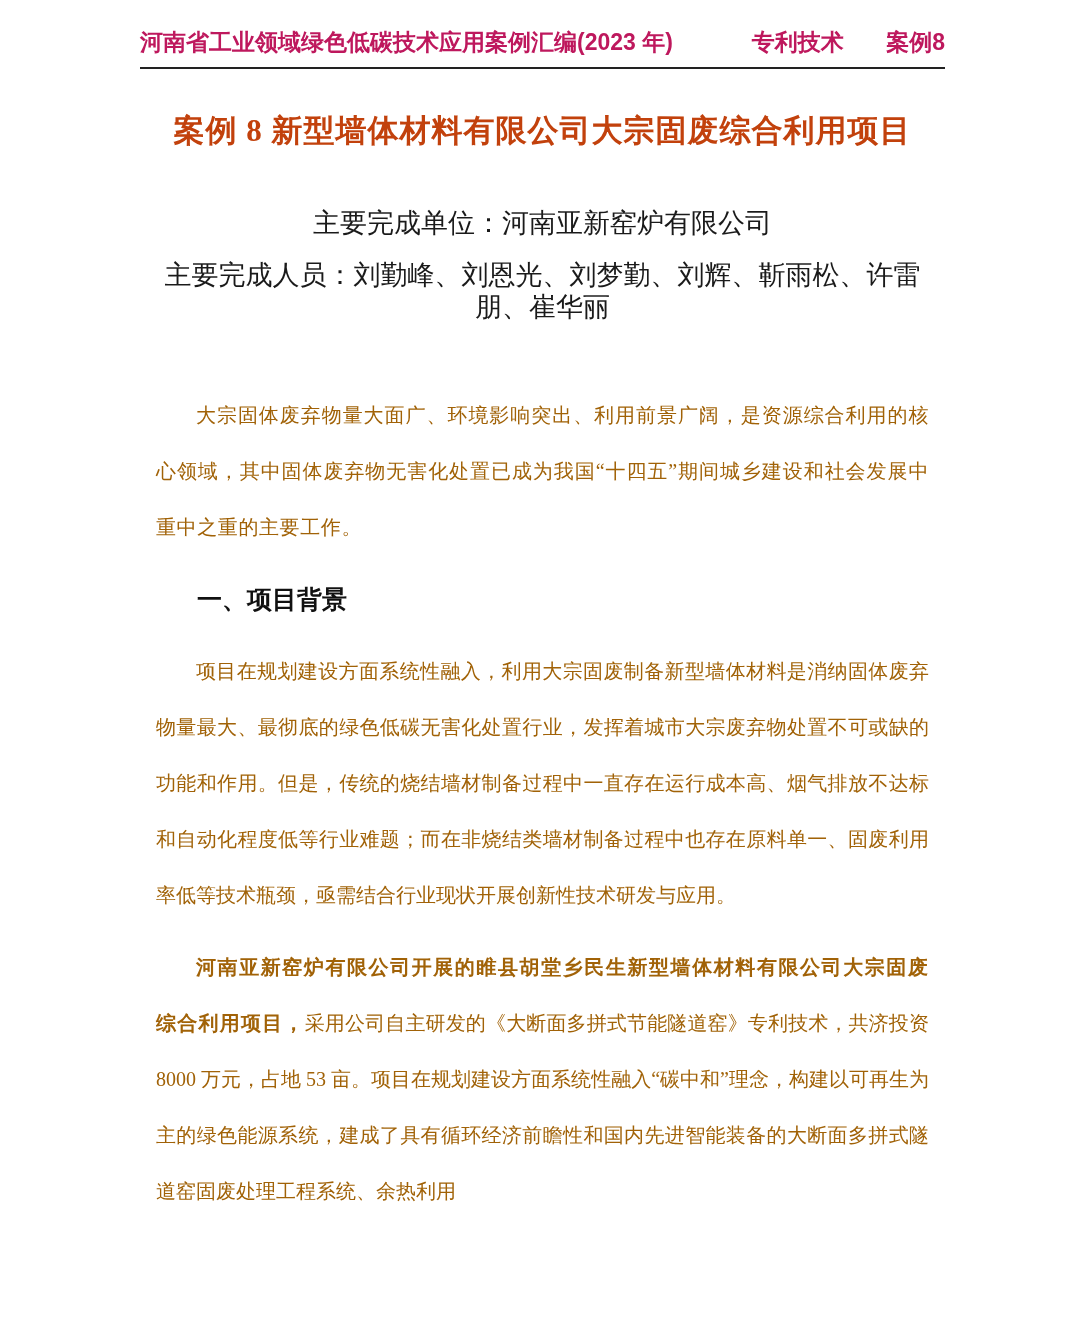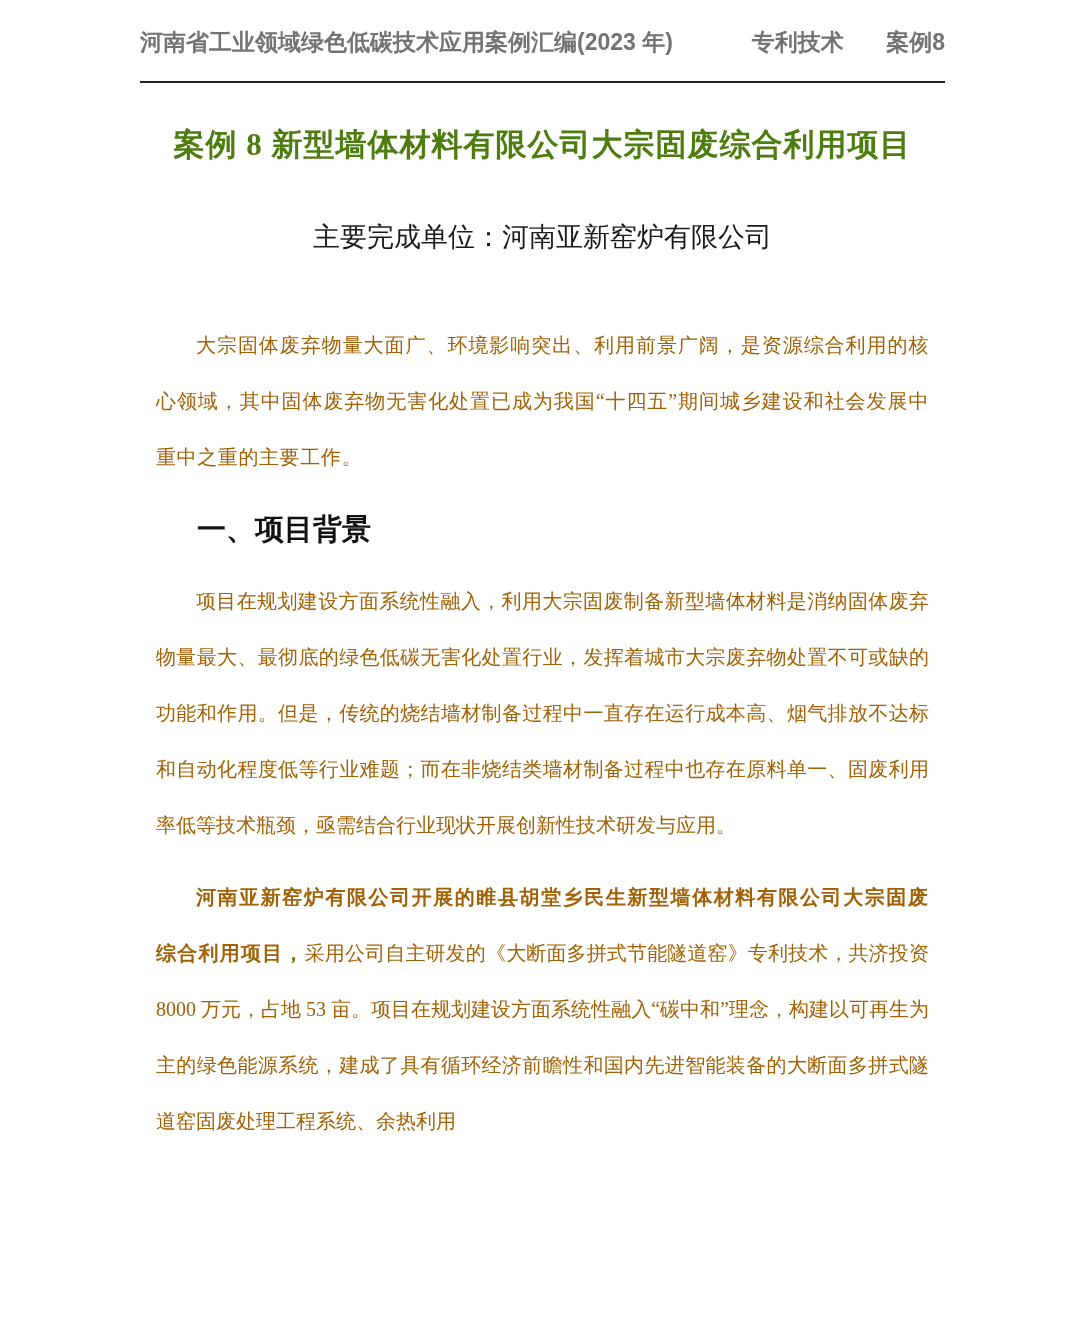--- a/index.html
+++ b/index.html
@@ -23,36 +23,36 @@
   }
   
   .runhead {
     display: flex;
     justify-content: space-between;
     align-items: flex-end;
     font-family: "Liberation Sans", "DejaVu Sans", sans-serif;
     font-weight: bold;
     font-size: 23px;
     line-height: 30px;
-    color: #737373;
-    padding-bottom: 24px;
+    color: #be185d;
+    padding-bottom: 10px;
     border-bottom: 2px solid #222222;
   }
   .runhead-right { white-space: nowrap; }
   .runhead-right .case-no { margin-left: 36px; }
   
   h1.case-title {
     margin: 42px 0 0 0;
     text-align: center;
     font-family: "Liberation Serif", "DejaVu Serif", serif;
     font-weight: bold;
     font-size: 31px;
     line-height: 40px;
     letter-spacing: 1px;
-    color: #4d7c0f;
+    color: #c2410c;
   }
   
   .credit {
     margin: 0;
     text-align: center;
     font-size: 27px;
     line-height: 32px;
     color: #1a1a1a;
   }
   .credit.unit   { margin-top: 56px; }
@@ -68,21 +68,21 @@
   }
   .intro {
     margin-top: 64px;
     letter-spacing: 0.6px;
   }
   h2.section-heading {
     margin: 0;
     padding-left: 57px;
     font-family: "Liberation Sans", "DejaVu Sans", sans-serif;
     font-weight: bold;
-    font-size: 29px;
+    font-size: 25px;
     line-height: 56px;
     color: #111111;
   }
   .para3-bold {
     font-weight: bold;
     letter-spacing: 1.1px;
   }
 </style>
 </head>
 <body>
@@ -96,20 +96,23 @@
       <span class="case-no">案例8</span>
     </span>
   </header>
 
   <h1 class="case-title">案例 8 新型墙体材料有限公司大宗固废综合利用项目</h1>
 
   <p class="credit unit">
     <span>主要完成单位：</span><span>河南亚新窑炉有限公司</span>
   </p>
 
+  <p class="credit people">
+    <span>主要完成人员：</span><span>刘勤峰、刘恩光、刘梦勤、刘辉、靳雨松、许雷朋、崔华丽</span>
+  </p>
 
   <p class="bodytext intro">大宗固体废弃物量大面广、环境影响突出、利用前景广阔，是资源综合利用的核心领域，其中固体废弃物无害化处置已成为我国“十四五”期间城乡建设和社会发展中重中之重的主要工作。</p>
 
   <h2 class="section-heading">一、项目背景</h2>
 
   <p class="bodytext">项目在规划建设方面系统性融入，利用大宗固废制备新型墙体材料是消纳固体废弃物量最大、最彻底的绿色低碳无害化处置行业，发挥着城市大宗废弃物处置不可或缺的功能和作用。但是，传统的烧结墙材制备过程中一直存在运行成本高、烟气排放不达标和自动化程度低等行业难题；而在非烧结类墙材制备过程中也存在原料单一、固废利用率低等技术瓶颈，亟需结合行业现状开展创新性技术研发与应用。</p>
 
   <p class="bodytext"><span class="para3-bold">河南亚新窑炉有限公司开展的睢县胡堂乡民生新型墙体材料有限公司大宗固废综合利用项目，</span><span>采用公司自主研发的《大断面多拼式节能隧道窑》专利技术，共济投资 8000 万元，占地 53 亩。项目在规划建设方面系统性融入“碳中和”理念，构建以可再生为主的绿色能源系统，建成了具有循环经济前瞻性和国内先进智能装备的大断面多拼式隧道窑固废处理工程系统、余热利用</span></p>
 
 </div>

